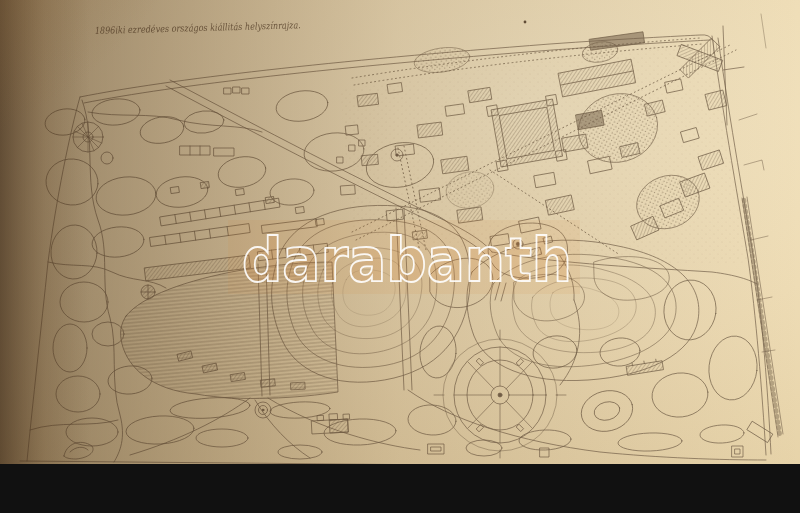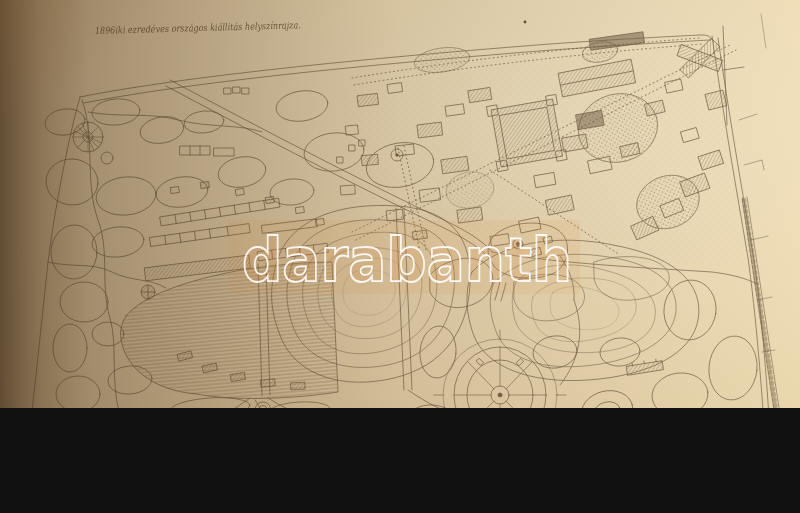--- a/index.html
+++ b/index.html
@@ -1,16 +1,16 @@
 <!DOCTYPE html>
 <html><head>
 <meta charset="utf-8">
 <style>
   html,body{margin:0;padding:0;background:#111;}
-  .stage{position:relative;width:800px;height:408px;overflow:hidden;
+  .stage{position:relative;width:800px;height:464px;overflow:hidden;
          font-family:"DejaVu Serif", serif;}
   svg{display:block;}
   .ink{stroke:#6a5843;fill:none;stroke-width:.7;}
   text{user-select:none;}
 </style>
 </head>
 <body>
 
 <div class="stage">
 <svg width="800" height="513" viewBox="0 0 800 513" xmlns="http://www.w3.org/2000/svg">

